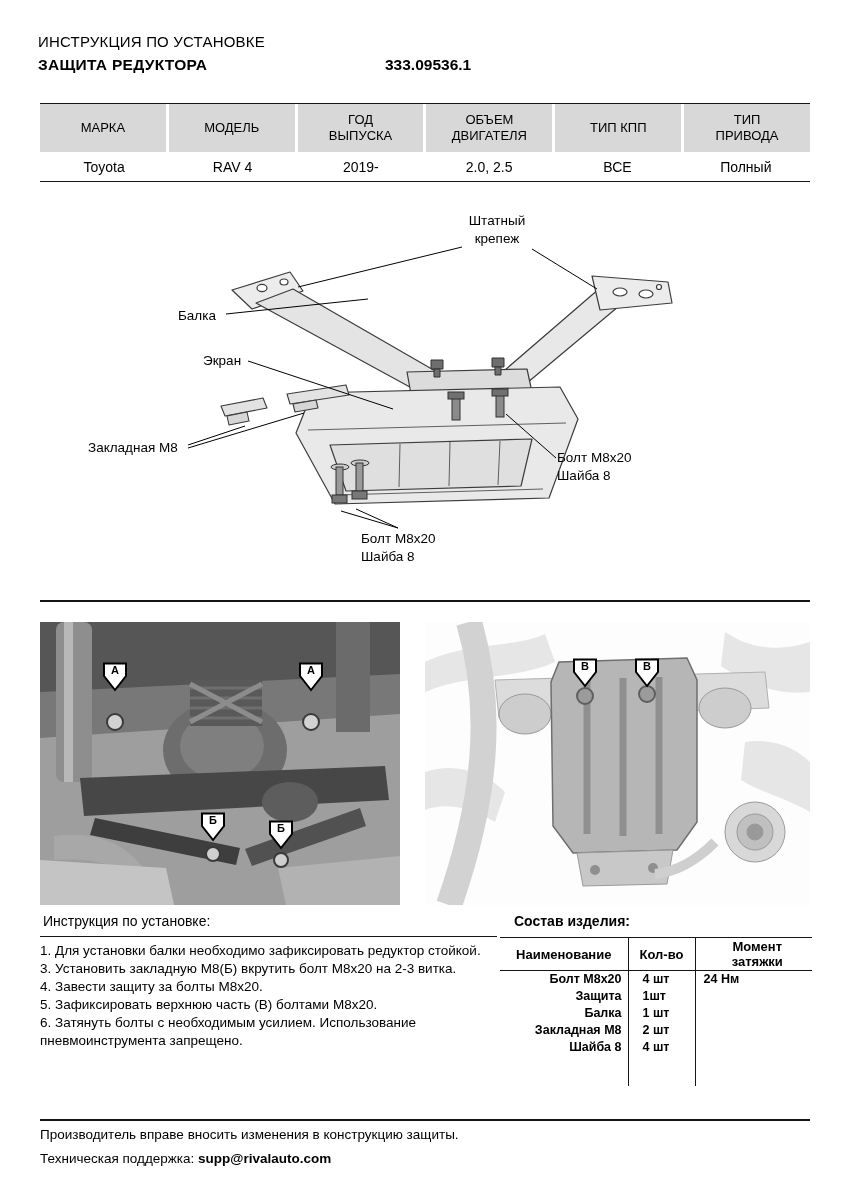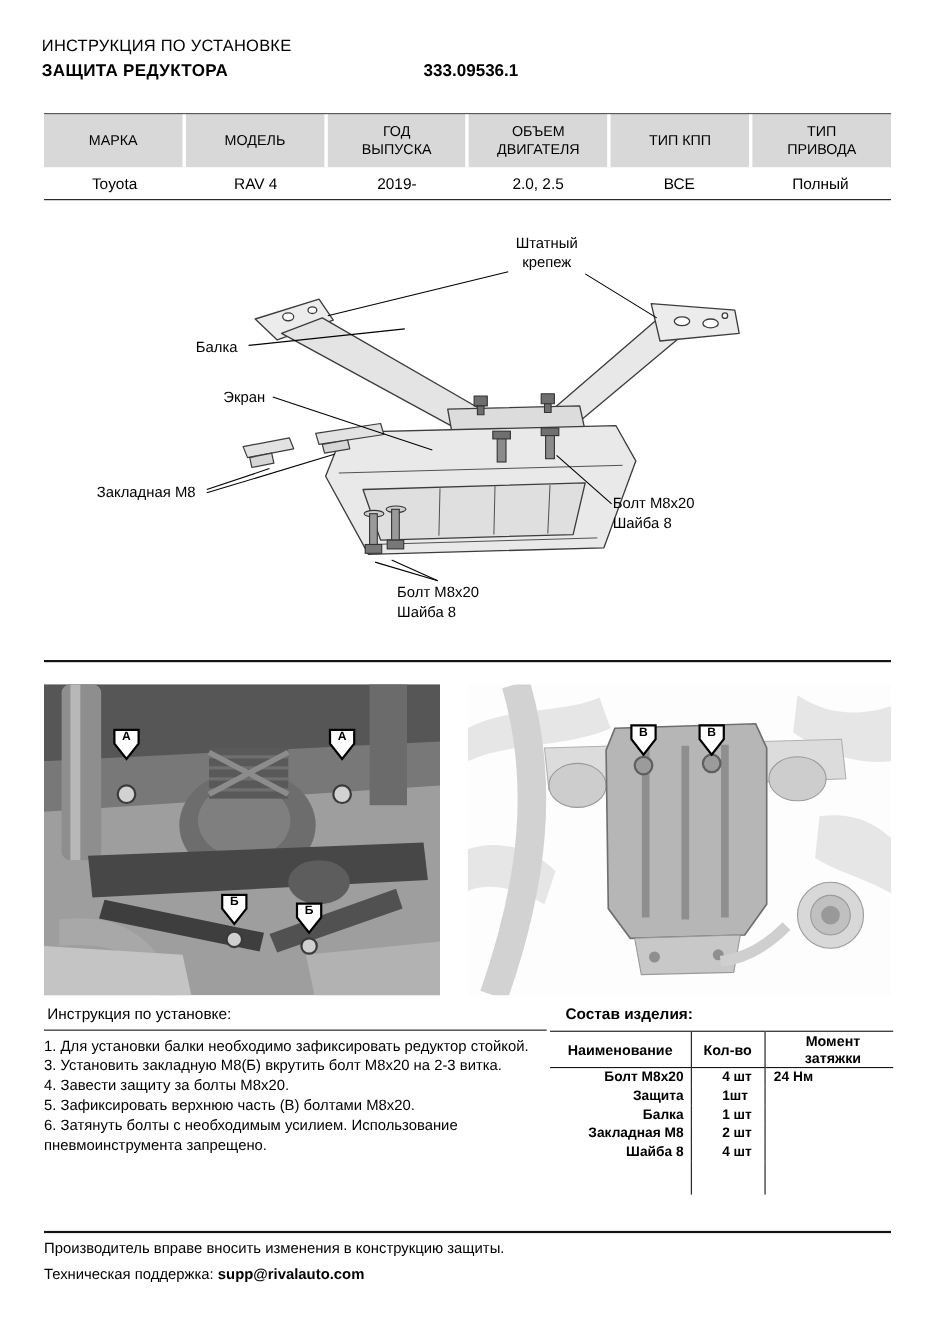--- a/index.html
+++ b/index.html
@@ -47,21 +47,21 @@
   .parts-title { left:514px; top:913px; font-size:14px; font-weight:bold; }
   .parts { left:500px; top:937px; width:312px; border-collapse:collapse; table-layout:fixed; }
   .parts th, .parts td { font-weight:bold; font-size:12.5px; padding:1px 6px; }
   .parts thead th { border-top:1.2px solid #151515; border-bottom:1.2px solid #151515; text-align:center; height:24px; font-size:13px; }
   .parts th:nth-child(1), .parts td:nth-child(1) { width:128px; }
   .parts th:nth-child(2), .parts td:nth-child(2) { width:67px; }
   .parts th:nth-child(3), .parts td:nth-child(3) { width:117px;padding-left:13px; }
   .parts th + th, .parts td + td { border-left:1.2px solid #151515; }
   .parts tbody td { height:17px; }
   .parts tbody td:nth-child(1) { text-align:right; }
-  .parts tbody td:nth-child(2) { text-align:left; padding-left:28px; }
+  .parts tbody td:nth-child(2) { text-align:left; padding-left:14px; }
   .parts tbody td:nth-child(3) { text-align:left; padding-left:8px; }
   .parts .spacer td { height:30px; }
 
   
   .foot-line { left:40px; top:1119px; width:770px; }
   .foot1 { left:40px; top:1127px; font-size:13.5px; }
   .foot2 { left:40px; top:1151px; font-size:13.5px; }
 </style>
 </head>
 <body>

